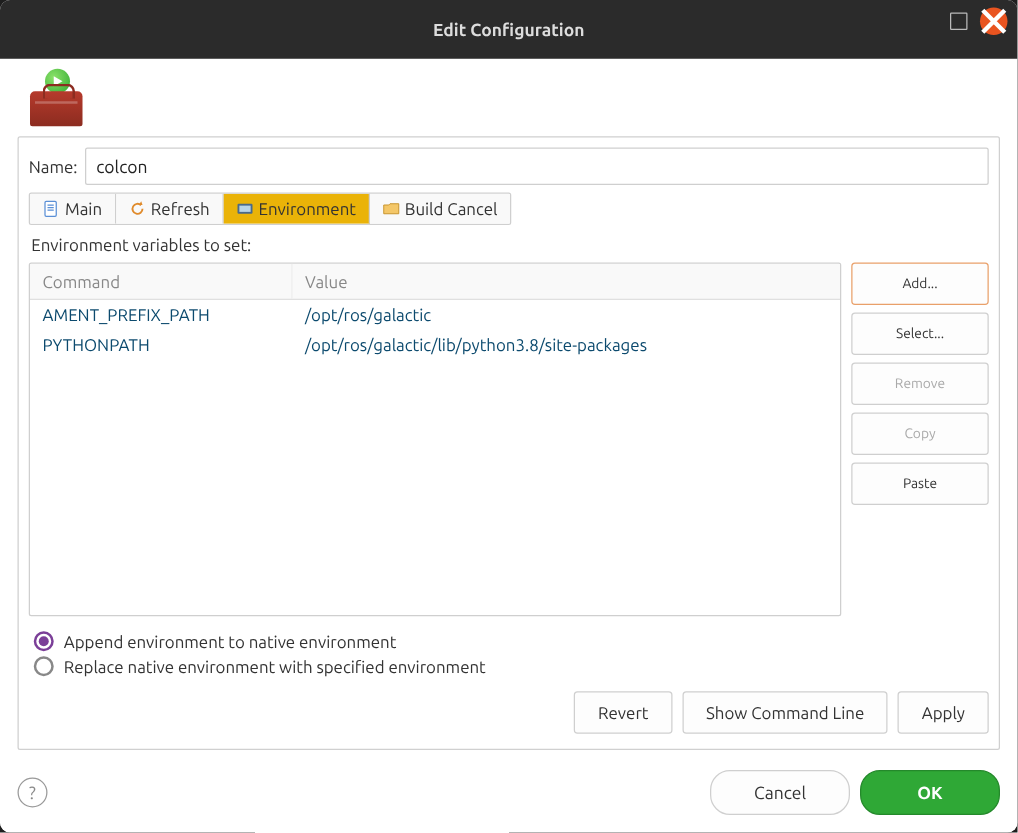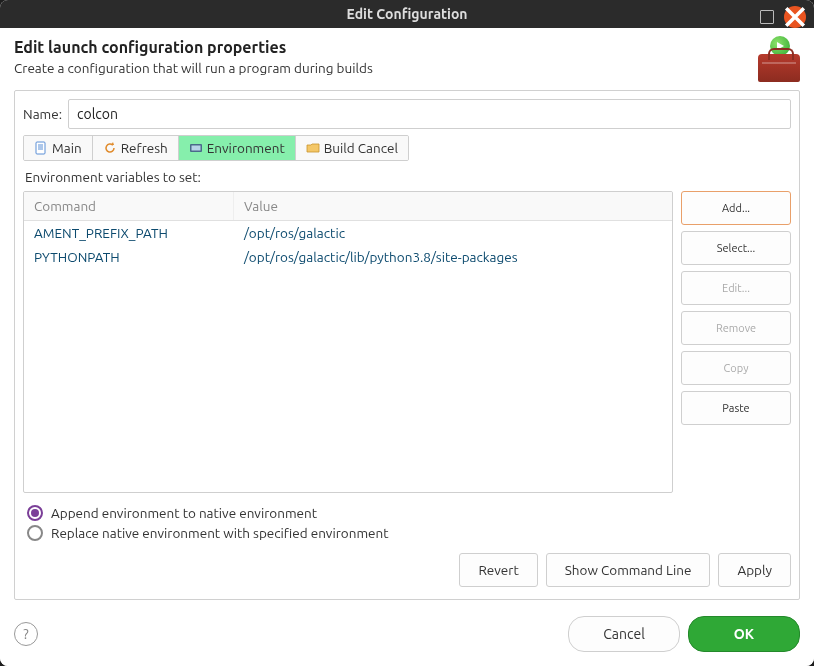--- a/index.html
+++ b/index.html
@@ -1,20 +1,20 @@
 <!DOCTYPE html>
 <html><head>
 <meta charset="utf-8">
 <style>
 * { box-sizing: border-box; margin: 0; padding: 0; font-family: "Ubuntu", "Segoe UI", Arial, sans-serif; }
 body { background: #1e1e1e; width: 814px; height: 666px; overflow: hidden; }
 
 .window { width: 814px; height: 666px; background: #f5f5f5; border-radius: 8px; overflow: hidden; display: flex; flex-direction: column; }
 
-.titlebar { height: 28px; background: #2b2b2b; color: #ddd; display: flex; align-items: center; padding: 0 8px; position: relative; }
+.titlebar { height: 47px; background: #2b2b2b; color: #ddd; display: flex; align-items: center; padding: 0 8px; position: relative; }
 .titlebar .title { flex: 1; text-align: center; font-size: 14px; font-weight: 600; color: #ddd; }
 .titlebar .win-btns { position: absolute; right: 8px; top: 6px; display: flex; gap: 10px; align-items: center; }
 .titlebar .btn-square { width: 14px; height: 14px; border: 1.5px solid #bbb; border-radius: 1px; }
 .titlebar .btn-close { width: 22px; height: 22px; background: #e95420; border-radius: 50%; display: flex; align-items: center; justify-content: center; color: #fff; font-size: 13px; }
 
 .content { flex: 1; background: #fff; padding: 10px 14px 14px 14px; display: flex; flex-direction: column; gap: 8px; }
 
 .header-row { display: flex; align-items: flex-start; justify-content: space-between; }
 .header-text h1 { font-size: 16px; font-weight: 700; color: #222; margin-bottom: 4px; }
 .header-text p  { font-size: 13.5px; color: #333; }
@@ -27,21 +27,21 @@
 
 .panel { border: 1px solid #d0d0d0; border-radius: 2px; padding: 8px 8px 12px 8px; display:flex; flex-direction:column; gap:6px; flex:1;}
 
 .name-row { display:flex; align-items:center; gap:6px; }
 .name-row label { font-size: 13.5px; color:#333; }
 .name-row input { flex:1; height:30px; border:1px solid #cfcfcf; border-radius:2px; padding:0 8px; font-size:14px; color:#222;}
 
 .tabs { display:flex; border:1px solid #cfcfcf; border-radius:2px; overflow:hidden; width:fit-content; }
 .tab { display:flex; align-items:center; gap:4px; padding:4px 10px; font-size:13.5px; color:#333; border-right:1px solid #cfcfcf; cursor:pointer; background:#f9f9f9;}
 .tab:last-child { border-right:none; }
-.tab.active { background:#86efac; }
+.tab.active { background:#eab308; }
 .tab-icon { width:14px; height:14px; display:inline-flex; align-items:center; justify-content:center;}
 
 .env-label { font-size:13.5px; color:#333; padding:2px 0 0 2px; }
 
 .env-area { display:flex; gap:8px; flex:1; min-height:0; }
 .table-wrap { flex:1; border:1px solid #cfcfcf; border-radius:2px; background:#fff; overflow:hidden; display:flex; flex-direction:column;}
 .thead { display:flex; background:#f9f9f9; border-bottom:1px solid #e0e0e0;}
 .th { padding:6px 10px; font-size:13.5px; color:#888; }
 .th.var { width:210px; border-right:1px solid #eee;}
 .th.val { flex:1; }
@@ -83,24 +83,20 @@
         <svg viewBox="0 0 10 10">
             <path d="M1 1 L9 9 M9 1 L1 9" stroke="#fff" stroke-width="1.6" fill="none"></path>
           </svg>
       </div>
     </div>
   </div>
 
   <div class="content">
 
     <div class="header-row">
-      <div class="header-text">
-        <h1>Edit launch configuration properties</h1>
-        <p>Create a configuration that will run a program during builds</p>
-      </div>
       <div class="header-icon">
         <div class="run-badge">
           <svg viewBox="0 0 10 10">
               <path d="M2 1 L9 5 L2 9 Z" fill="#fff"></path>
             </svg>
         </div>
         <div class="toolbox"></div>
       </div>
     </div>
 
@@ -165,21 +161,20 @@
             <div class="trow">
               <div class="td var">PYTHONPATH</div>
               <div class="td val">/opt/ros/galactic/lib/python3.8/site-packages</div>
             </div>
           </div>
         </div>
 
         <div class="side-btns">
           <button class="highlight">Add...</button>
           <button>Select...</button>
-          <button disabled="">Edit...</button>
           <button disabled="">Remove</button>
           <button disabled="">Copy</button>
           <button>Paste</button>
         </div>
       </div>
 
       <div class="radios">
         <div class="radio-row">
           <span class="radio checked"></span>
           <span>Append environment to native environment</span>

